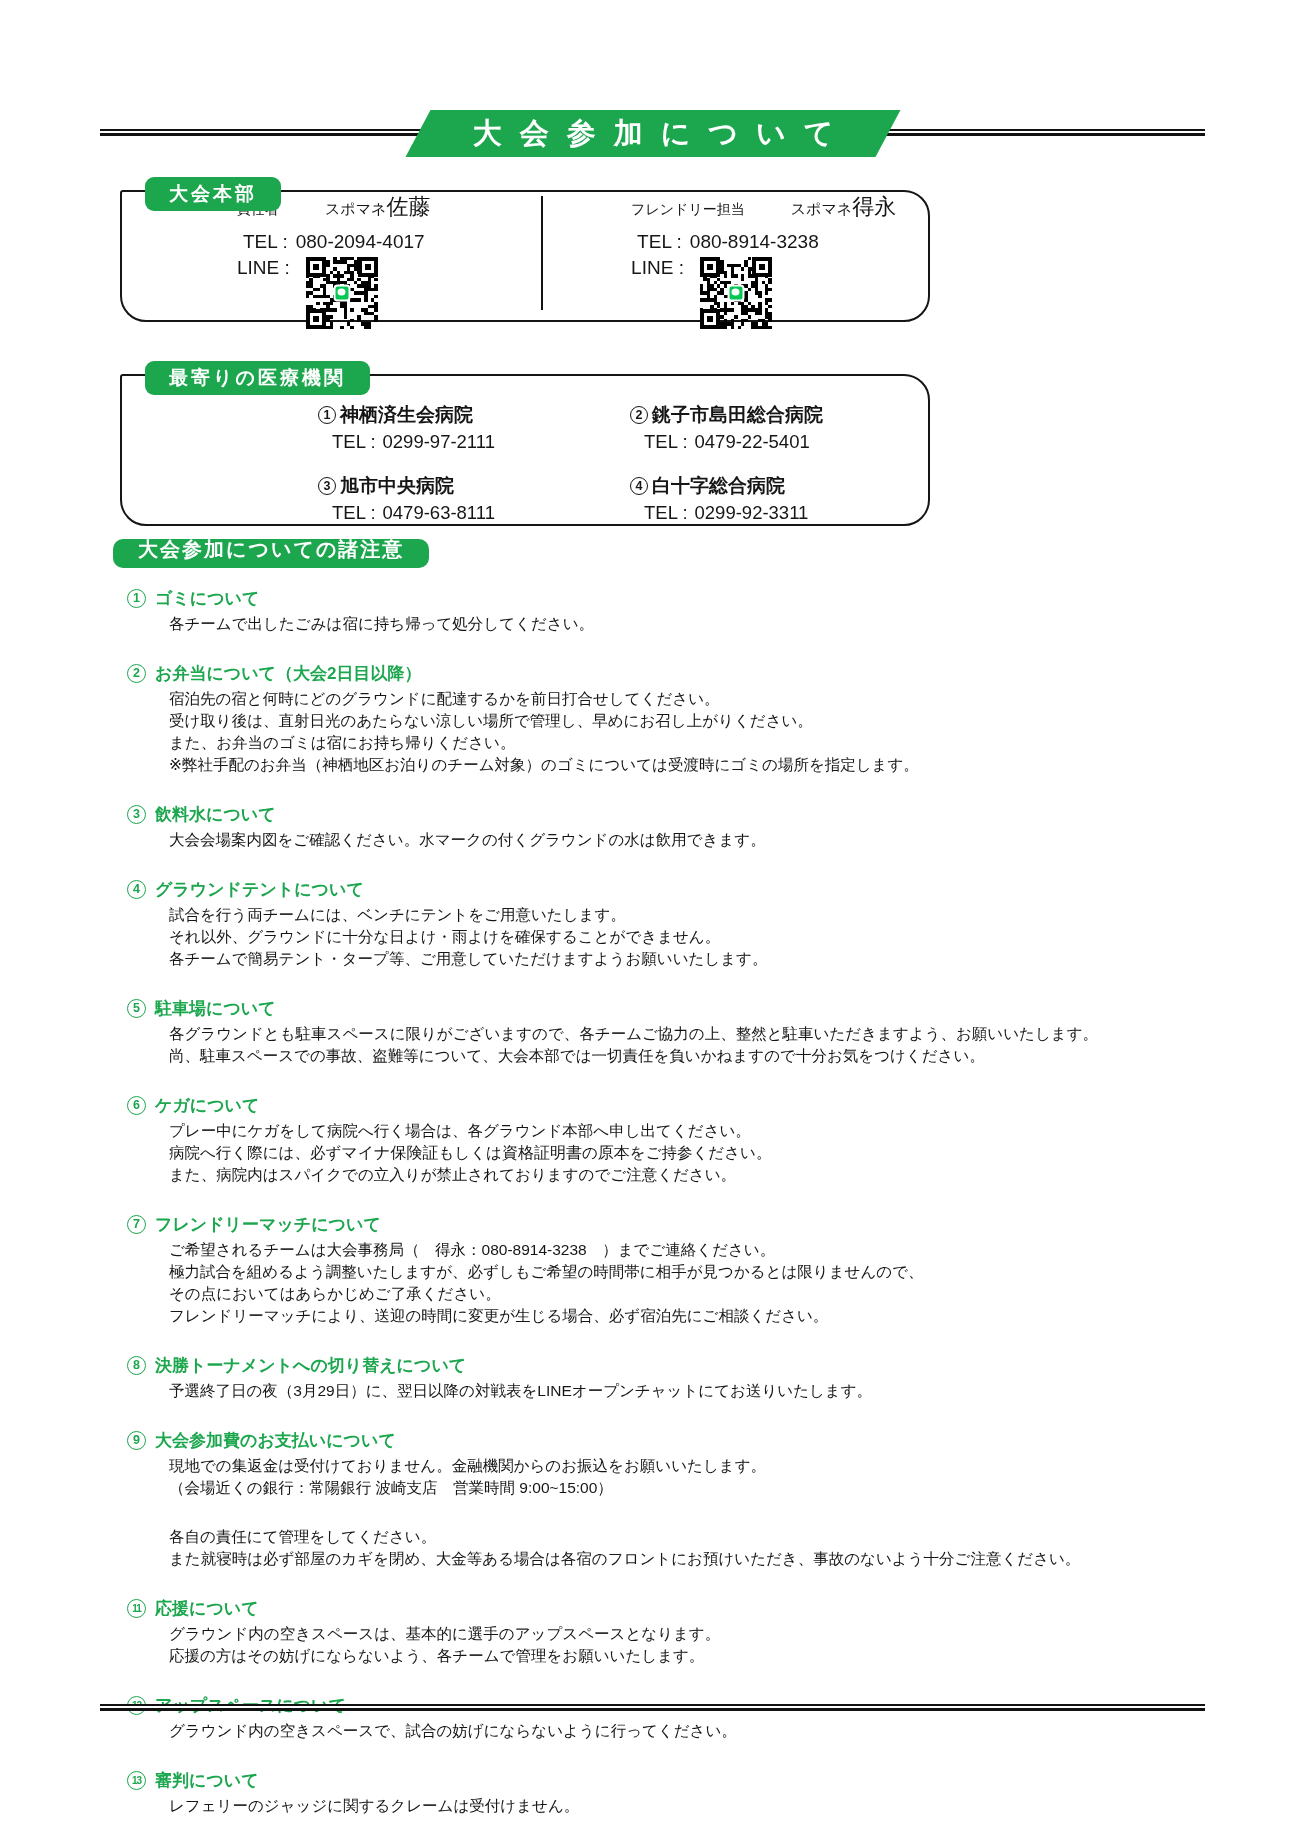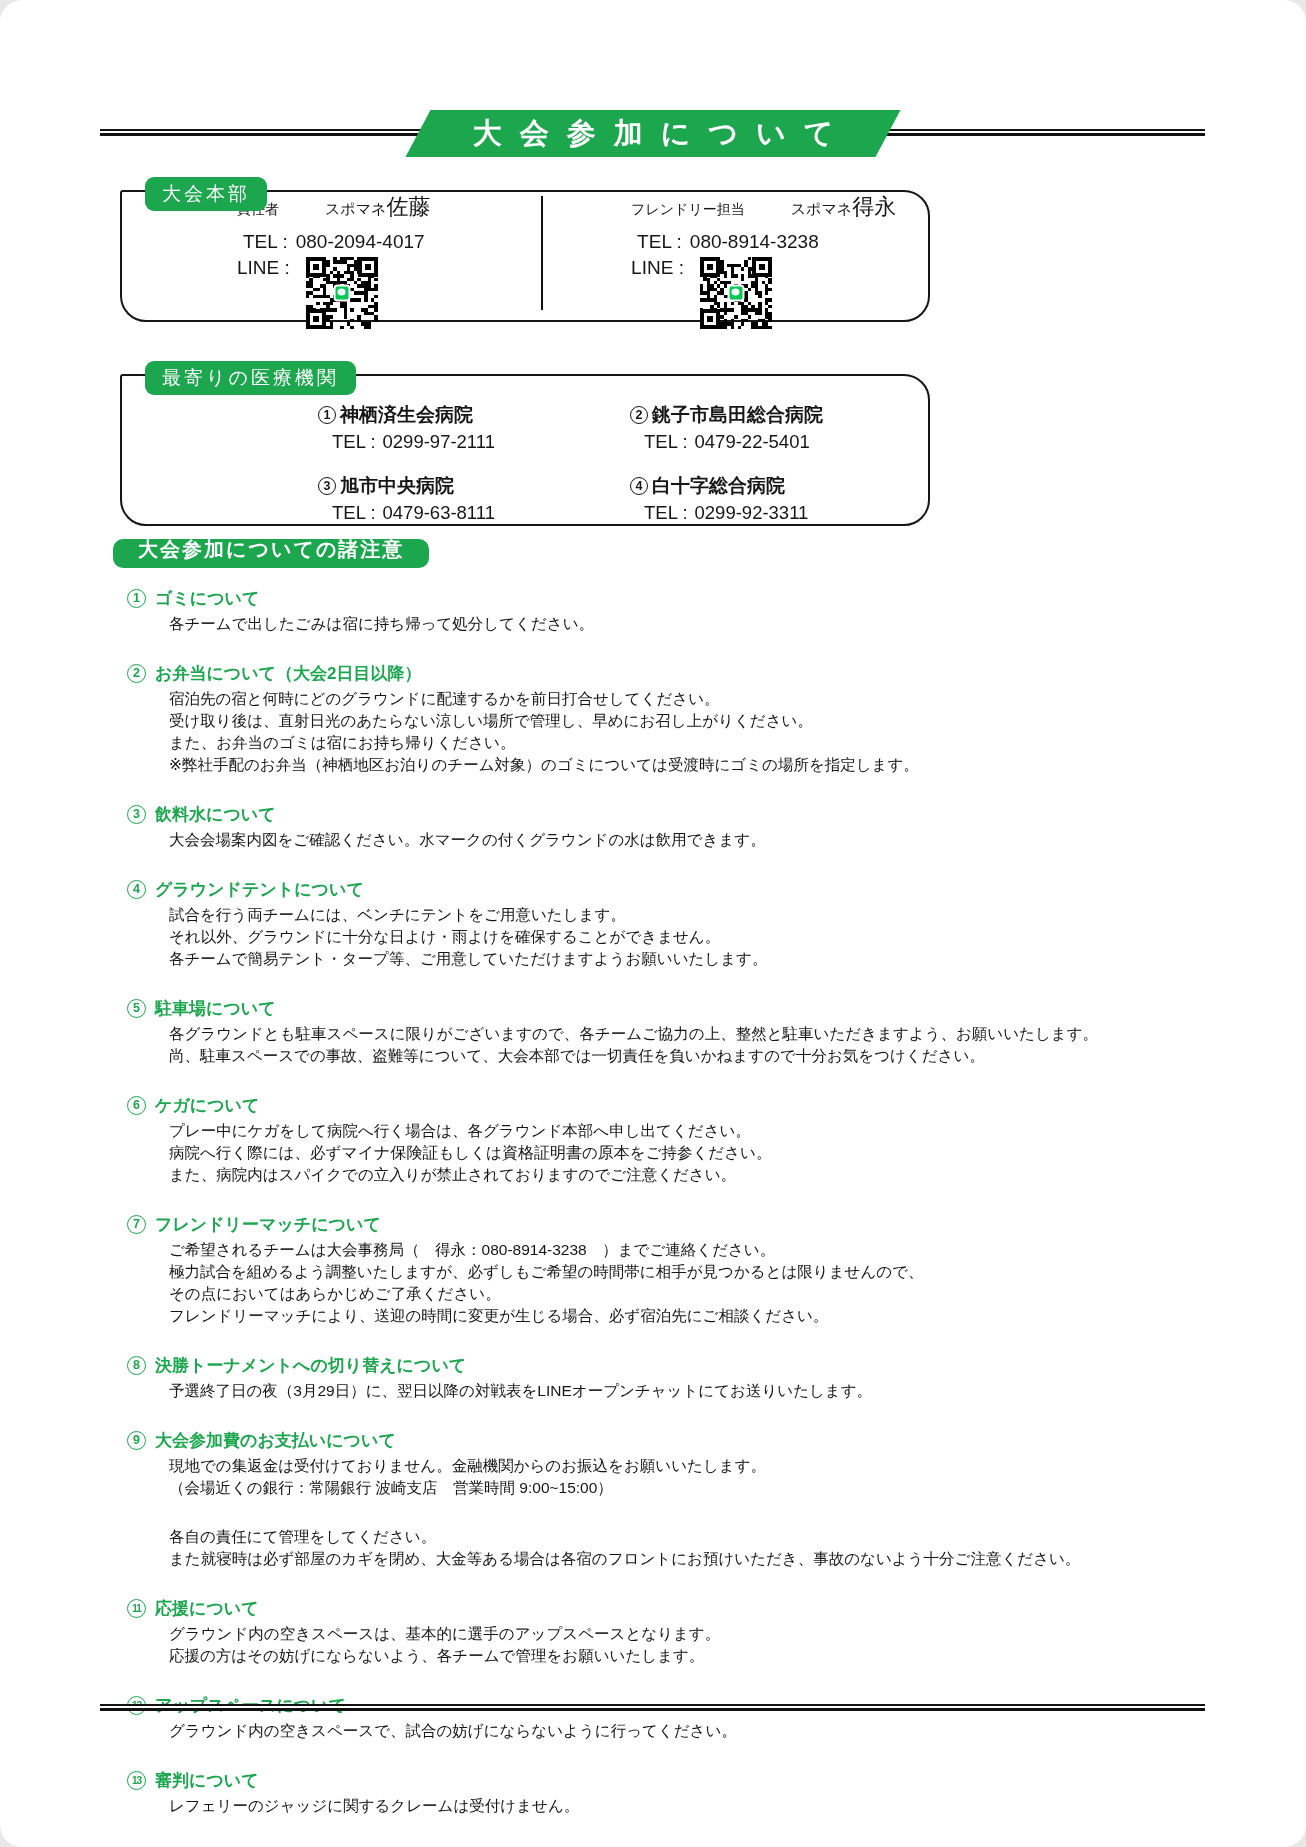--- a/index.html
+++ b/index.html
@@ -1,34 +1,34 @@
 <!DOCTYPE html>
 <html><head>
 <meta charset="utf-8">
 <style>
   html,body{margin:0;padding:0;background:#e8e8e8;}
   .page{
     position:relative;width:1306px;height:1847px;margin:0 auto;background:#ffffff;
-    font-family:"Liberation Sans","DejaVu Sans",sans-serif;color:#161616;overflow:hidden;border-radius:22px;
+    font-family:"Liberation Sans","DejaVu Sans",sans-serif;color:#161616;overflow:hidden;
   }
   
   .rule{position:absolute;left:100px;right:101px;height:2px;
         border-top:2px solid #121212;border-bottom:3px solid #121212;background:#fff;}
   .rule.header{top:129px;}
   .rule.footer{top:1704px;}
   
   .banner{position:absolute;top:110px;left:50%;transform:translateX(-50%);
           width:470px;height:47px;display:flex;align-items:center;justify-content:center;z-index:2;}
   .banner::before{content:"";position:absolute;inset:0;background:#1CA64E;transform:skewX(-28deg);}
   .banner-text{position:relative;color:#fff;font-weight:bold;font-size:29px;
                letter-spacing:18px;padding-left:18px;white-space:nowrap;}
   
   .section{position:relative;margin-left:120px;width:810px;}
-  .tag{position:absolute;top:-13px;left:25px;background:#1CA64E;color:#fff;font-weight:normal;
-       font-size:19px;line-height:1;padding:7px 17px 8px;border-radius:9px;letter-spacing:3px;
+  .tag{position:absolute;top:-13px;left:25px;background:#1CA64E;color:#fff;font-weight:bold;
+       font-size:19px;line-height:1;padding:7px 24px 8px;border-radius:9px;letter-spacing:3px;
        z-index:2;white-space:nowrap;}
   .box{border:2.5px solid #151515;border-radius:3px 26px 26px 26px;background:#fff;box-sizing:border-box;}
   
   #hq{margin-top:190px;}
   .hq-box{height:132px;display:flex;justify-content:space-between;}
   .hq-col{box-sizing:border-box;}
   .hq-col.l{flex:0 0 52%;padding-left:115px;}
   .hq-col.r{flex:1;padding-left:88px;}
   .vdiv{width:2px;background:#121212;margin:4px 0 10px;}
   .hq-name-row{display:flex;align-items:baseline;gap:46px;margin-bottom:9px;white-space:nowrap;}

